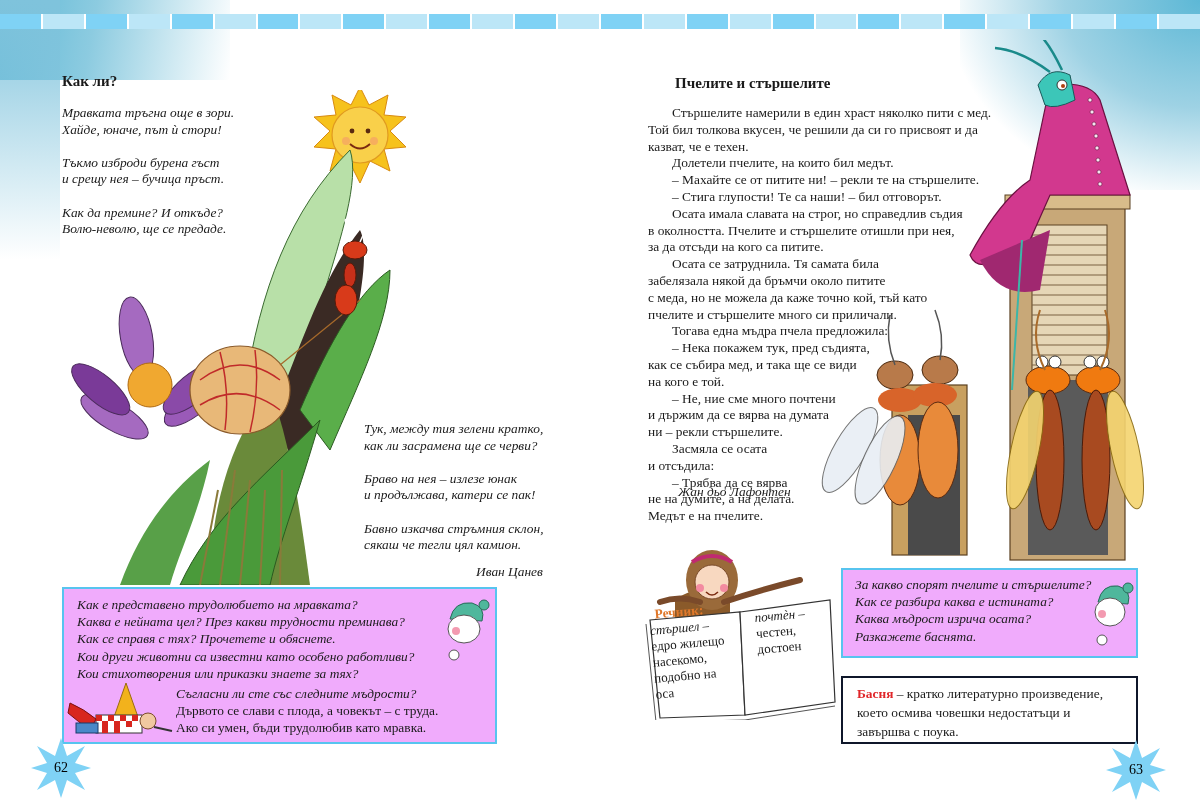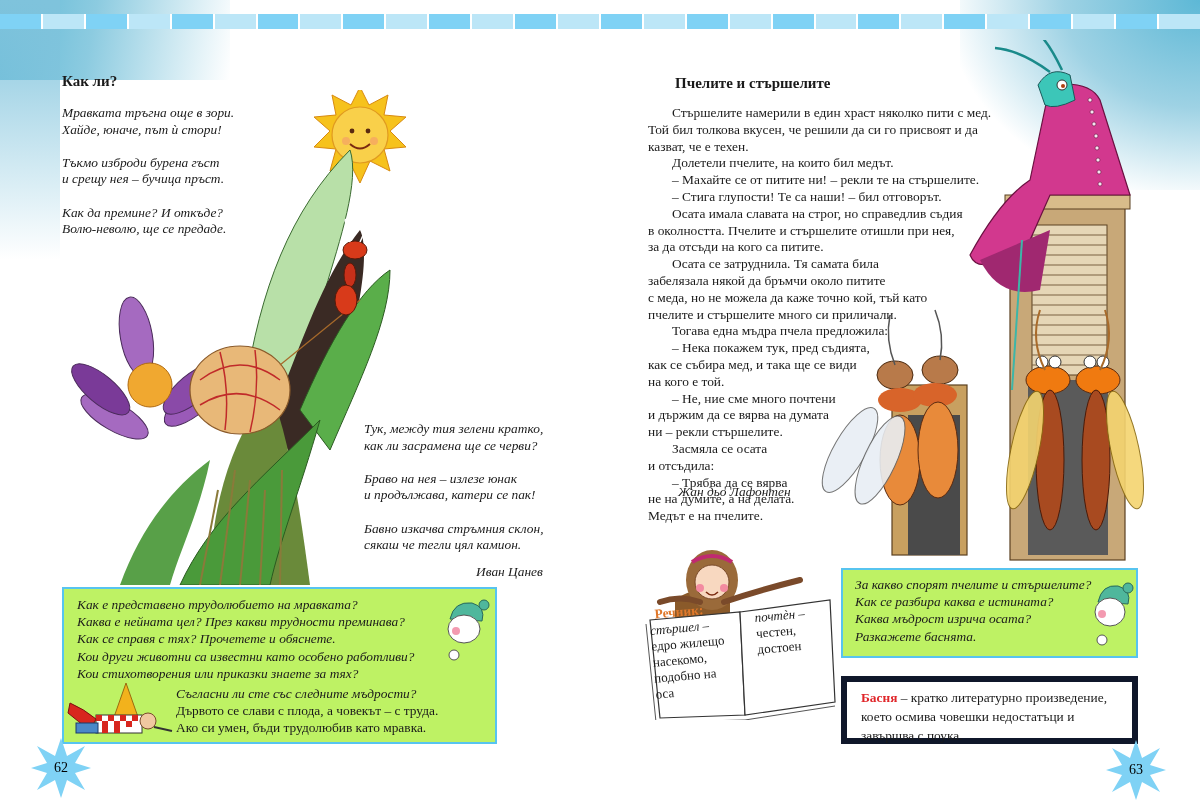--- a/index.html
+++ b/index.html
@@ -23,25 +23,25 @@
 
   
   .title { font-weight:bold; font-size:15px; }
   .poem { font-size:13.4px; line-height:16.6px; }
   .poem p { margin:0 0 16.6px 0;font-style:italic; }
   .author { font-style:italic; font-size:13.4px; }
   .story { font-size:13.4px; line-height:16.8px; }
   .story .ln { white-space:nowrap; }
   .ind { padding-left:24px; }
 
-  .qbox { background:#bef264; border:2px solid #57c4ef; box-sizing:border-box; }
+  .qbox { background:#f0abfc; border:2px solid #57c4ef; box-sizing:border-box; }
   .qbox .it { font-style:italic; font-size:13.4px; line-height:17.2px; }
   .qbox .rg { font-size:13.4px; line-height:17.2px; }
 
-  .defbox { background:#ffffff; border:6px solid #0f172a; box-sizing:border-box; font-size:13.4px; line-height:19px; }
+  .defbox { background:#ffffff; border:2px solid #0f172a; box-sizing:border-box; font-size:13.4px; line-height:19px; }
   .defbox .term { color:#e0262a; font-weight:bold; }
 
   .pagenum { width:60px; height:60px; }
   .pagenum span { position:absolute; left:0; top:0; width:60px; height:60px; display:flex; align-items:center; justify-content:center; font-size:14px; color:#000000; }
 
   
   .book-text { font-size:13px; line-height:16px; }
   .dict-label { color:#e0782a; font-weight:bold; font-size:13.4px; }
 </style>
 </head>

